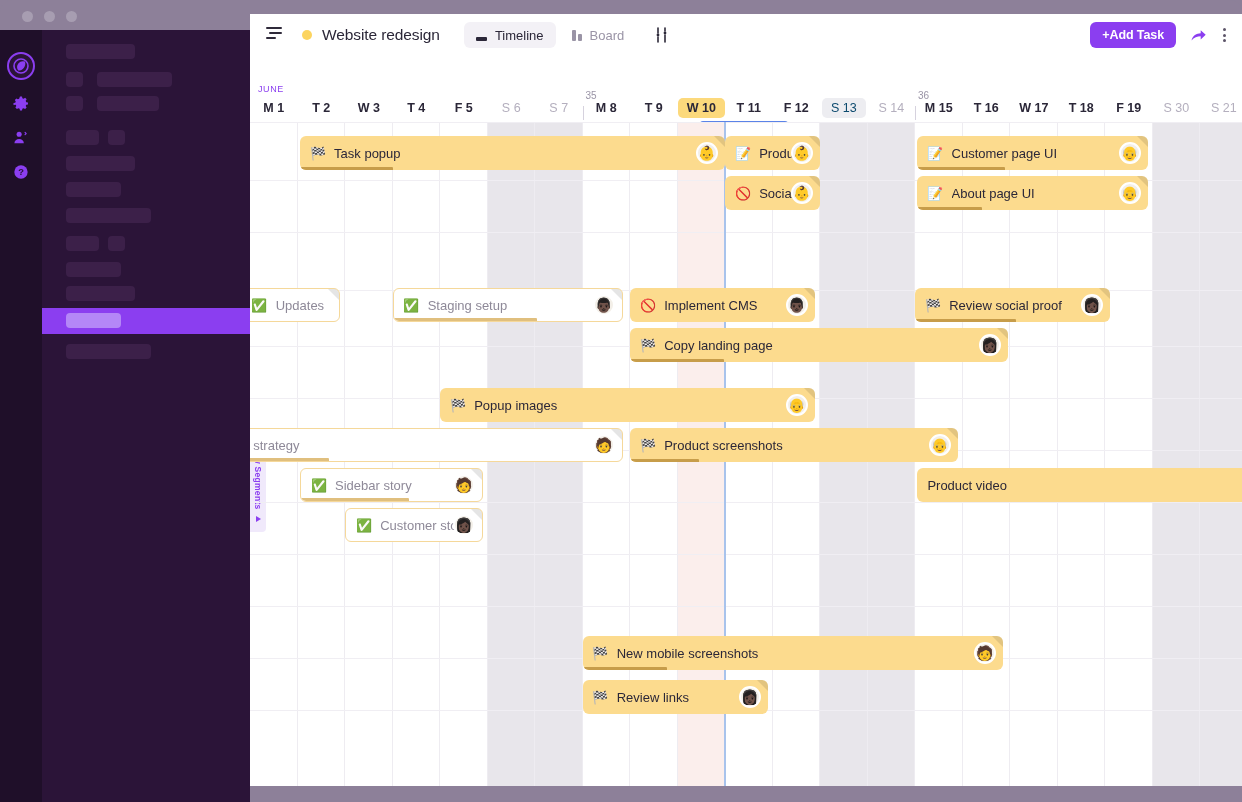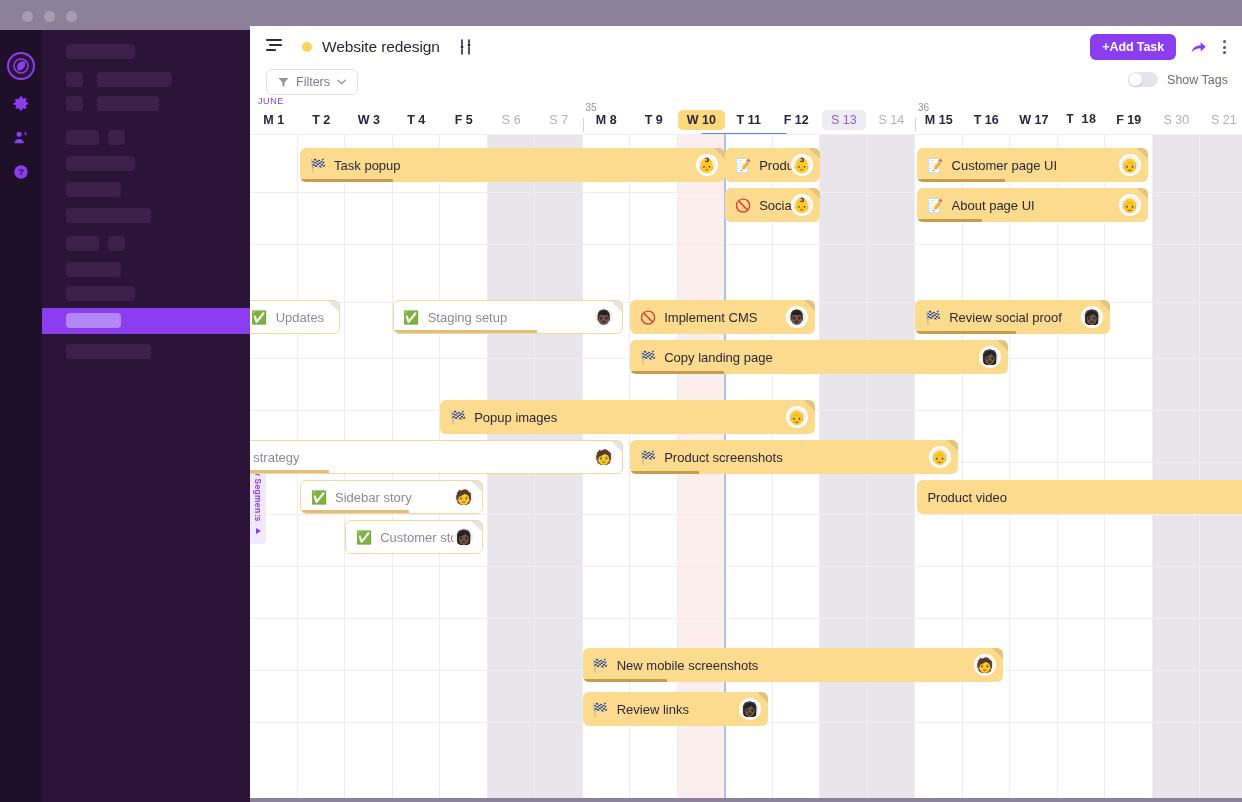--- a/index.html
+++ b/index.html
@@ -64,21 +64,21 @@
   }
   .sk.sq { width: 17px; }
   .nav-active {
     position: absolute; left: 0; width: 208px; height: 26px;
     background: #8b3ef0;
   }
   .nav-active .sk { background: #b487f7; }
 
   
   .main {
-    position: absolute; top: 26px; left: 250px;
+    position: absolute; top: 14px; left: 250px;
     width: 992px; height: 644px;
     background: #ffffff;
   }
 
   
   .hdr {
     position: absolute; top: 0; left: 0;
     width: 992px; height: 42px;
     display: flex; align-items: center;
     padding-left: 16px;
@@ -148,21 +148,21 @@
     display: flex; align-items: center; justify-content: center;
     font-size: 12.5px; font-weight: 700; color: #2b2738;
   }
   .daycell.weekend { color: #b4afbe; font-weight: 400; }
   .daycell.today-cell .pill {
     background: #fcd97c; border-radius: 5px;
     padding: 3px 9px; color: #2b2738;
   }
   .daycell.sel-cell .pill {
     background: #ededf1; border-radius: 5px;
-    padding: 3px 9px; color: #8b5cf6;
+    padding: 3px 9px; color: #0c4a6e;
   }
   .weeknum {
     position: absolute; top: -4px;
     font-size: 10px; color: #9a94a6;
   }
   .weeksep {
     position: absolute; top: 12px; width: 1px; height: 14px;
     background: #d6d2de;
   }
 
@@ -325,20 +325,35 @@
       <span class="hdr-menu">
         <svg width="18" height="14" viewBox="0 0 18 14">
             <rect x="0" y="1" width="16" height="2" rx="1" fill="#2f2a3a"></rect>
             <rect x="3" y="6" width="13" height="2" rx="1" fill="#2f2a3a"></rect>
             <rect x="0" y="11" width="10" height="2" rx="1" fill="#2f2a3a"></rect>
           </svg>
       </span>
       <span class="proj-dot"></span>
       <span class="proj-title">Website redesign</span>
 
+      <div class="view-tabs">
+        <div class="vtab active">
+          <span class="gl">
+              <i class="tl-1"></i>
+            </span>
+          <span>Timeline</span>
+        </div>
+        <div class="vtab">
+          <span class="gl">
+              <i class="bd-1"></i>
+              <i class="bd-2"></i>
+            </span>
+          <span>Board</span>
+        </div>
+      </div>
 
       <span class="sort-btn">
         <svg width="16" height="16" viewBox="0 0 16 16" stroke="#2b2738" stroke-width="1.6" stroke-linecap="round">
             <line x1="4" y1="1" x2="4" y2="6"></line>
             <line x1="4" y1="10" x2="4" y2="15"></line>
             <line x1="11" y1="1" x2="11" y2="4"></line>
             <line x1="11" y1="8" x2="11" y2="15"></line>
             <circle cx="4" cy="8" r="1.4" fill="#2b2738" stroke="none"></circle>
             <circle cx="11" cy="6" r="1.4" fill="#2b2738" stroke="none"></circle>
           </svg>
@@ -352,35 +367,20 @@
             </svg>
         </span>
         <span class="kebab">
             <i></i>
             <i></i>
             <i></i>
           </span>
       </div>
     </div>
 
-    <div class="subhdr">
-      <div class="filters">
-        <svg width="11" height="11" viewBox="0 0 12 12">
-            <path d="M0.5 1h11l-4.3 5v4.5L4.8 9.2V6z" fill="#9a94a6"></path>
-          </svg>
-        <span>Filters</span>
-        <svg width="9" height="7" viewBox="0 0 10 7">
-            <path d="M1 1l4 4 4-4" fill="none" stroke="#9a94a6" stroke-width="1.6" stroke-linecap="round"></path>
-          </svg>
-      </div>
-      <div class="showtags">
-        <span class="toggle"></span>
-        <span>Show Tags</span>
-      </div>
-    </div>
 
     <div class="month-label">JUNE</div>
 
     <div class="tl-head" id="tl-head">
         <div class="daycell" style="left: 0px; width: 47.5px;">
           <span class="pill">M 1</span>
         </div>
         <div class="daycell" style="left: 47.5px; width: 47.5px;">
           <span class="pill">T 2</span>
         </div>
@@ -422,21 +422,21 @@
         </div>
         <div class="daycell" style="left: 665px; width: 47.5px;">
           <span class="pill">M 15</span>
         </div>
         <div class="daycell" style="left: 712.5px; width: 47.5px;">
           <span class="pill">T 16</span>
         </div>
         <div class="daycell" style="left: 760px; width: 47.5px;">
           <span class="pill">W 17</span>
         </div>
-        <div class="daycell" style="left: 807.5px; width: 47.5px; font-family: Liberation Mono, monospace;">
+        <div class="daycell" style="left: 807.5px; width: 47.5px;">
           <span class="pill">T 18</span>
         </div>
         <div class="daycell" style="left: 855px; width: 47.5px;">
           <span class="pill">F 19</span>
         </div>
         <div class="daycell weekend" style="left: 902.5px; width: 47.5px;">
           <span class="pill">S 30</span>
         </div>
         <div class="daycell weekend" style="left: 950px; width: 47.5px;">
           <span class="pill">S 21</span>

